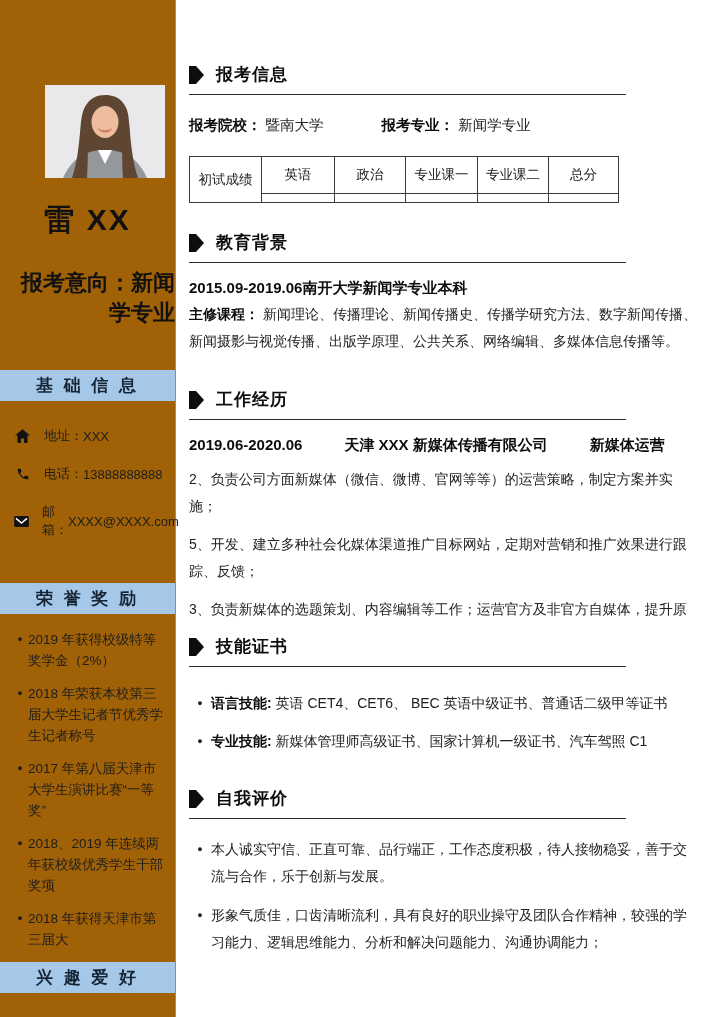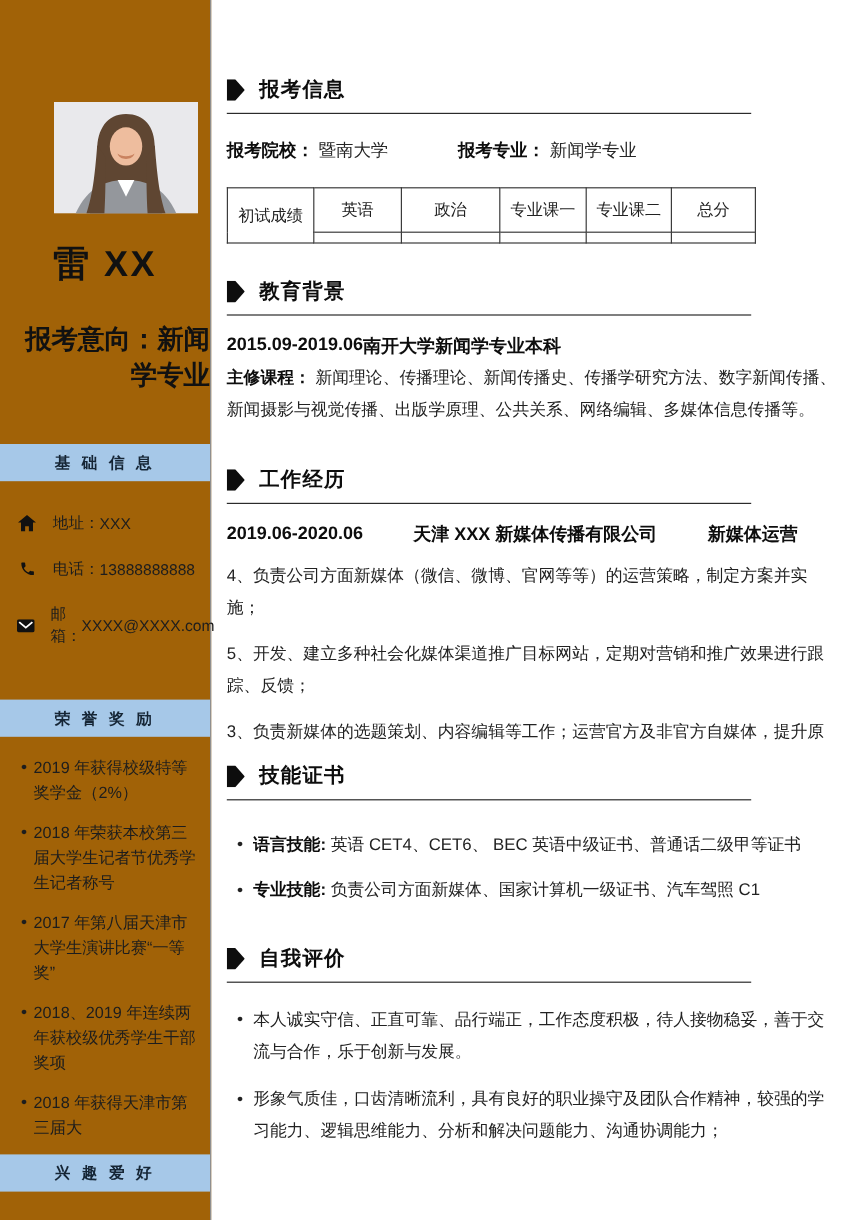--- a/index.html
+++ b/index.html
@@ -7,21 +7,21 @@
   body {
     width:720px; height:1017px; overflow:hidden;
     font-family:"Liberation Sans","DejaVu Sans",sans-serif;
     color:#252525; display:flex;
   }
   
   .sidebar { width:176px; height:1017px; border-right:1px solid #8f8f8f; background:#a16207; flex:0 0 auto; }
   .photo { width:120px; height:93px; margin:85px 0 0 45px; display:block; }
   .name { margin-top:22px; text-align:center; font-size:30px; font-weight:bold; color:#111; letter-spacing:2px; }
   .intent { margin-top:27px; text-align:right; font-size:22px; font-weight:bold; color:#111; }
-  .band { margin-top:42px; height:31px; background:#a6c8e8; color:#152535; font-size:13px; font-weight:bold;
+  .band { margin-top:42px; height:31px; background:#a6c8e8; color:#152535; font-size:17px; font-weight:bold;
           display:flex; align-items:center; justify-content:center; letter-spacing:3px; }
   .contact { margin-top:26px; padding-left:14px; }
   .contact-row { display:flex; align-items:center; margin-bottom:20px; font-size:13px; color:#1d1d1d; }
   .contact-row .cicon { width:17px; display:inline-flex; justify-content:center; margin-right:13px; }
   .band-honors { margin-top:44px; }
   .honors { margin-top:15px; padding:0 6px 0 12px; }
   .honor-item { display:flex; font-size:13.5px; line-height:21px; margin-bottom:12px; color:#1d1d1d; }
   .honor-item .dot, .li .dot { flex:0 0 16px; text-align:center; font-size:13px; }
   .band-hobby { margin-top:6px; }
   .hobbies { margin-top:21px; }
@@ -31,21 +31,21 @@
   .sec-head { display:flex; align-items:center; }
   .sec-head .arrow { width:15px; height:18px; margin-right:12px; flex:0 0 auto; }
   .sec-title { font-size:17px; font-weight:bold; color:#0d0d0d; letter-spacing:1px; }
   .sec-rule { width:437px; border:none; border-top:1.5px solid #2b2b2b; margin-top:8px; }
   .sec-app { margin-top:63px; }
   .app-row { margin-top:21px; font-size:14.5px; }
   .lbl { font-weight:bold; color:#0d0d0d; }
   .gap50 { display:inline-block; width:50px; }
   table.scores { margin-top:21px; border-collapse:collapse; table-layout:fixed; width:429px; }
   table.scores td { border:1px solid #3c3c3c; font-size:13.5px; text-align:center; color:#222; }
-  td.c0 { width:72px; } td.c1 { width:73px; } td.c2 { width:82px; }
+  td.c0 { width:72px; } td.c1 { width:73px; } td.c2 { width:71px; }
   td.c3 { width:72px; } td.c4 { width:71px; } td.c5 { width:70px; }
   tr.hdr td { height:37px; }
   tr.empty td { height:9px; }
   .sec-edu { margin-top:28px; }
   .edu-row { margin-top:16px; display:flex; font-size:15px; font-weight:bold; color:#0d0d0d; }
   .para { margin-top:3px; font-size:14px; line-height:27px; color:#222; }
   .sec-work { margin-top:33px; }
   .work-row { margin-top:16px; display:flex; gap:42px; font-size:15px; font-weight:bold; color:#0d0d0d; }
   .work-item { margin-top:11px; font-size:14px; line-height:27px; color:#222; }
   .sec-skill { margin-top:12px; }
@@ -213,40 +213,40 @@
           <polygon points="0,0 7,0 15,9 7,18 0,18" fill="#0d0d0d"></polygon>
         </svg>
       <span class="sec-title">工作经历</span>
     </div>
     <hr class="sec-rule">
     <div class="work-row">
       <span>2019.06-2020.06</span>
       <span>天津 XXX 新媒体传播有限公司</span>
       <span>新媒体运营</span>
     </div>
-    <p class="work-item">4、负责公司方面新媒体（微信、微博、官网等等）的运营策略，制定方案并实施；</p>
+    <p class="work-item">2、负责公司方面新媒体（微信、微博、官网等等）的运营策略，制定方案并实施；</p>
     <p class="work-item">5、开发、建立多种社会化媒体渠道推广目标网站，定期对营销和推广效果进行跟踪、反馈；</p>
     <p class="work-item">3、负责新媒体的选题策划、内容编辑等工作；运营官方及非官方自媒体，提升原</p>
   </section>
 
   <section class="sec-skill">
     <div class="sec-head">
       <svg class="arrow" viewBox="0 0 15 18">
           <polygon points="0,0 7,0 15,9 7,18 0,18" fill="#0d0d0d"></polygon>
         </svg>
       <span class="sec-title">技能证书</span>
     </div>
     <hr class="sec-rule">
     <div class="li skill-1">
       <span class="dot" style="font-size: 9px; line-height: inherit;">●</span>
       <span><b class="lbl">语言技能:</b> <span>英语 CET4、CET6、 BEC 英语中级证书、普通话二级甲等证书</span></span>
     </div>
     <div class="li skill-2">
       <span class="dot" style="font-size: 9px; line-height: inherit;">●</span>
-      <span><b class="lbl">专业技能:</b> <span>负责公司方面新媒体、国家计算机一级证书、汽车驾照 C1</span></span>
+      <span><b class="lbl">专业技能:</b> <span>新媒体管理师高级证书、国家计算机一级证书、汽车驾照 C1</span></span>
     </div>
   </section>
 
   <section class="sec-eval">
     <div class="sec-head">
       <svg class="arrow" viewBox="0 0 15 18">
           <polygon points="0,0 7,0 15,9 7,18 0,18" fill="#0d0d0d"></polygon>
         </svg>
       <span class="sec-title">自我评价</span>
     </div>

